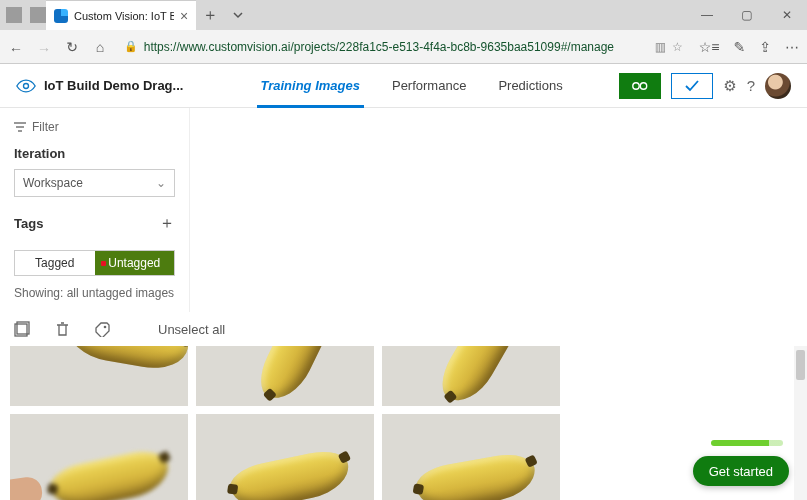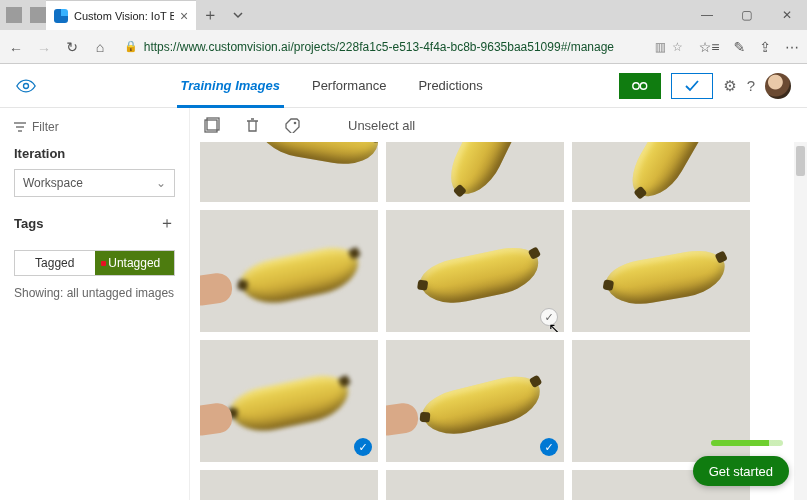--- a/index.html
+++ b/index.html
@@ -35,21 +35,21 @@
   .atab { font-size: 13px; color: #444; padding: 0 2px; height: 100%; display: flex; align-items: center; position: relative; }
   .atab.active { color: #0078d4; font-weight: 600; font-style: italic; }
   .atab.active::after { content: ""; position: absolute; bottom: -1px; left: -2px; right: -2px; height: 3px; background: #0078d4; }
   .header-actions { display: flex; align-items: center; gap: 10px; }
   .btn-train { width: 42px; height: 26px; background: #107c10; border: none; display: flex; align-items: center; justify-content: center; color: #fff; }
   .btn-done { width: 42px; height: 26px; background: #fff; border: 1px solid #0078d4; display: flex; align-items: center; justify-content: center; color: #0078d4; }
   .icon-gear, .icon-help { color: #666; font-size: 15px; }
   .avatar { width: 26px; height: 26px; border-radius: 50%; background: radial-gradient(circle at 40% 35%, #e9c9a8 0 30%, #6b4a32 34% 60%, #3a2a1c 65% 100%); }
 
   
-  .content { display: flex; height: calc(500px - 30px - 34px - 44px); position: relative; }
+  .content { display: flex; height: calc(500px - 30px - 34px - 44px); position: relative; flex-direction: column; }
   .sidebar { width: 190px; border-right: 1px solid #eee; padding: 12px 14px; }
   .filter-row { display: flex; align-items: center; gap: 6px; color: #666; font-size: 12px; margin-bottom: 12px; }
   .section-title { font-size: 13px; font-weight: 600; margin-bottom: 8px; color: #333; display: flex; align-items: center; justify-content: space-between; }
   .select { border: 1px solid #ccc; height: 28px; display: flex; align-items: center; justify-content: space-between; padding: 0 8px; font-size: 12px; color: #555; margin-bottom: 16px; }
   .chev { color: #888; }
   .tagrow { display: flex; justify-content: space-between; align-items: center; margin-bottom: 16px; }
   .tagrow .plus { font-size: 16px; color: #555; }
   .toggle { display: flex; border: 1px solid #ccc; height: 26px; font-size: 12px; margin-bottom: 10px; }
   .toggle div { flex: 1; display: flex; align-items: center; justify-content: center; position: relative; }
   .toggle .active { background: #4d7c0f; color: #fff; }
@@ -127,20 +127,21 @@
   </div>
 </div>
 
 <div class="appheader">
   <span class="appicon">
     <svg width="20" height="16" viewBox="0 0 24 16">
         <path d="M1 8c3-5 8-7 11-7s8 2 11 7c-3 5-8 7-11 7S4 13 1 8z" fill="none" stroke="#1079c4" stroke-width="1.6"></path>
         <circle cx="12" cy="8" r="3" fill="none" stroke="#1079c4" stroke-width="1.6"></circle>
       </svg>
   </span>
+  <div class="projname">IoT Build Demo Drag...</div>
   <div class="tabs">
     <div class="atab active">Training Images</div>
     <div class="atab">Performance</div>
     <div class="atab">Predictions</div>
   </div>
   <div class="header-actions">
     <button class="btn-train">
       <svg width="18" height="12" viewBox="0 0 18 12">
           <circle cx="5" cy="6" r="3.2" fill="none" stroke="#fff" stroke-width="1.4"></circle>
           <circle cx="12.5" cy="6" r="3.2" fill="none" stroke="#fff" stroke-width="1.4"></circle>

